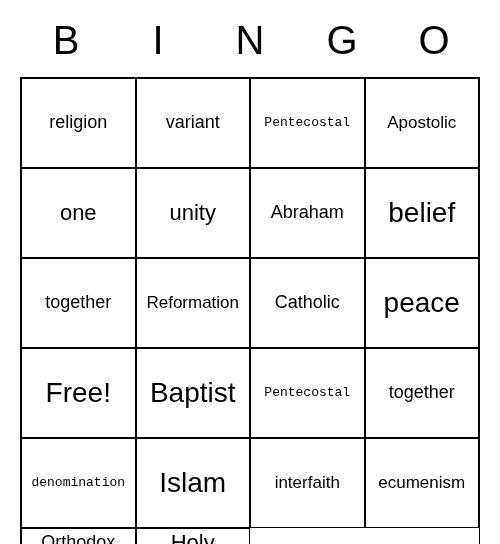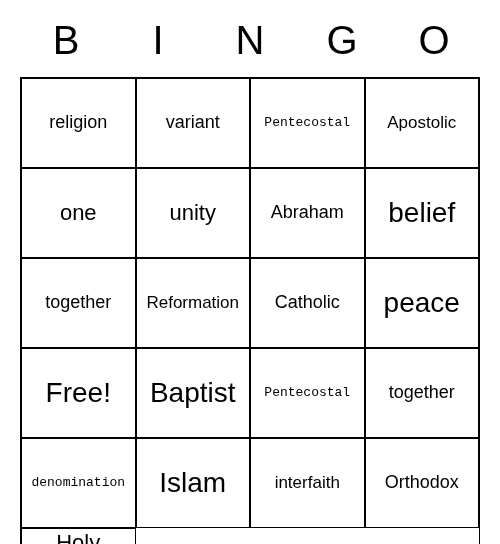--- a/index.html
+++ b/index.html
@@ -121,19 +121,22 @@
     <div class="cell">
         <span class="fs-xs">denomination</span>
       </div>
     <div class="cell">
         <span class="fs-l">Islam</span>
       </div>
     <div class="cell">
         <span class="fs-s">interfaith</span>
       </div>
     <div class="cell">
+        <span class="fs-s">ecumenism</span>
+      </div>
+    <div class="cell">
         <span class="fs-m">Orthodox</span>
       </div>
     <div class="cell">
         <span class="fs-xl">Holy</span>
       </div>
   </div>
 </div>
 
 </body></html>

